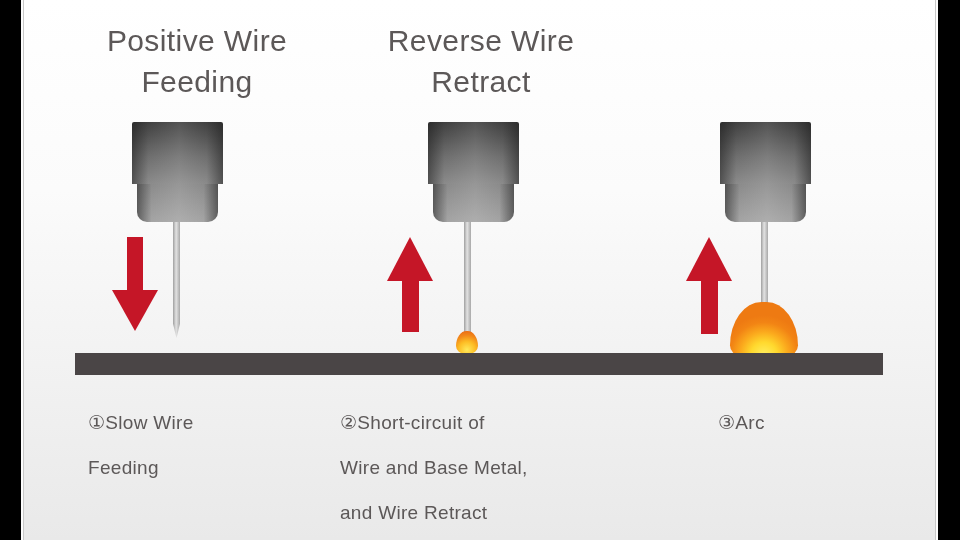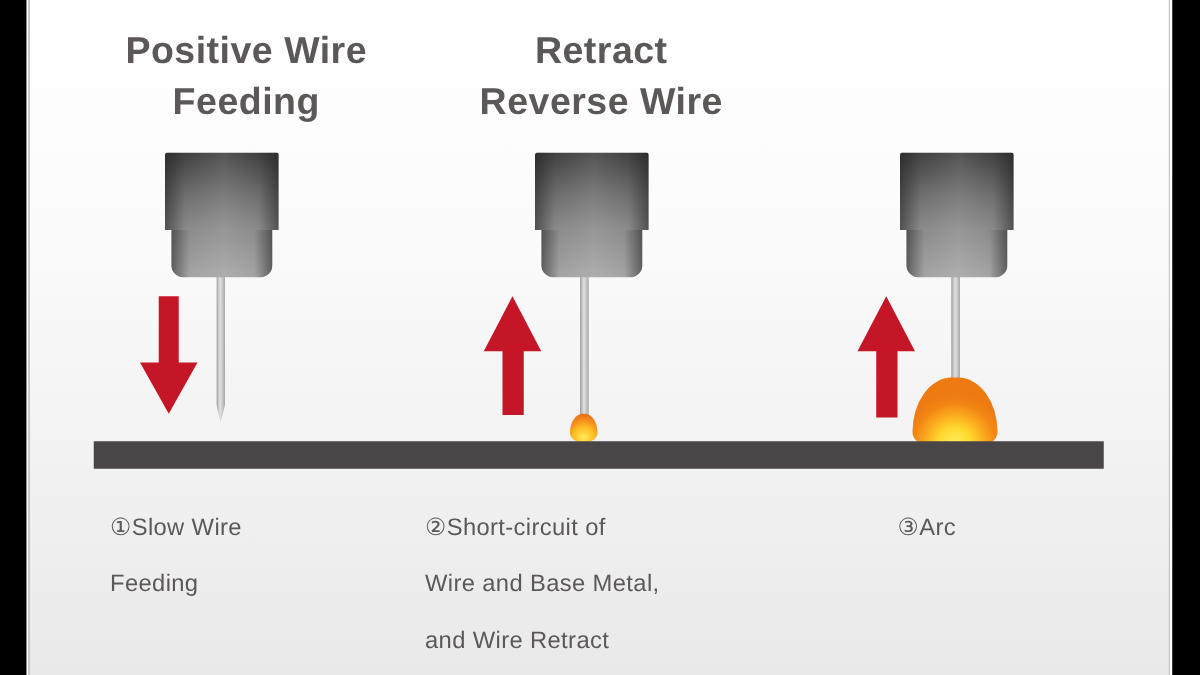--- a/index.html
+++ b/index.html
@@ -12,21 +12,21 @@
   .pillar{position:absolute;top:0;height:540px;background:var(--letterbox);z-index:6;}
   .pillar.left{left:0;width:21px;}
   .pillar.right{left:938px;width:22px;}
   .canvas{position:absolute;left:21px;top:0;width:917px;height:540px;
     background:linear-gradient(180deg,var(--bg-top) 0%,#fbfbfb 35%,var(--bg-bottom) 100%);
     border-left:2px solid #fdfdfd;border-right:2px solid #fdfdfd;box-sizing:border-box;z-index:1;}
   .canvas .edge-line{position:absolute;top:0;bottom:0;width:1px;background:#c8c8c8;}
   .canvas .edge-line.l{left:0;} .canvas .edge-line.r{right:0;}
 
   .heading{position:absolute;top:20px;width:320px;text-align:center;color:var(--text);
-    font-size:30px;line-height:41px;letter-spacing:.4px;z-index:4;font-weight:bold;}
+    font-size:30px;line-height:41px;letter-spacing:.4px;z-index:4;}
   .heading.h1{left:37px;} .heading.h2{left:321px;}
   .heading span{display:block;}
 
   .caption{position:absolute;top:400px;color:var(--text);font-size:19px;line-height:45px;
     letter-spacing:.3px;z-index:4;}
   .caption.c1{left:88px;} .caption.c2{left:340px;} .caption.c3{left:718px;}
   .caption span{display:block;}
 
   .torch{position:absolute;width:91px;height:100px;z-index:3;}
   .torch.t1{left:132px;top:122px;} .torch.t2{left:428px;top:122px;} .torch.t3{left:720px;top:122px;}
@@ -82,22 +82,22 @@
   </div>
 
   <div class="pillar left"></div>
   <div class="pillar right"></div>
 
   <div class="heading h1">
     <span>Positive Wire</span>
     <span>Feeding</span>
   </div>
   <div class="heading h2">
+    <span>Reverse Wire</span>
     <span>Retract</span>
-    <span>Reverse Wire</span>
   </div>
 
   <div class="wire w1"></div>
   <div class="wire w2"></div>
   <div class="wire w3"></div>
 
   <div class="torch t1">
     <div class="upper"></div>
     <div class="lower"></div>
   </div>

